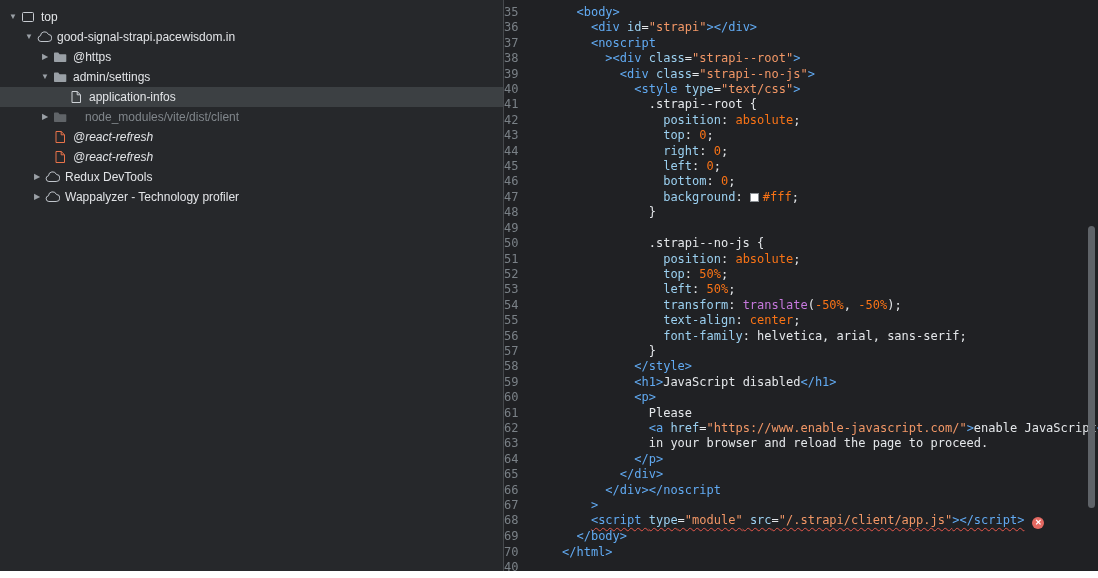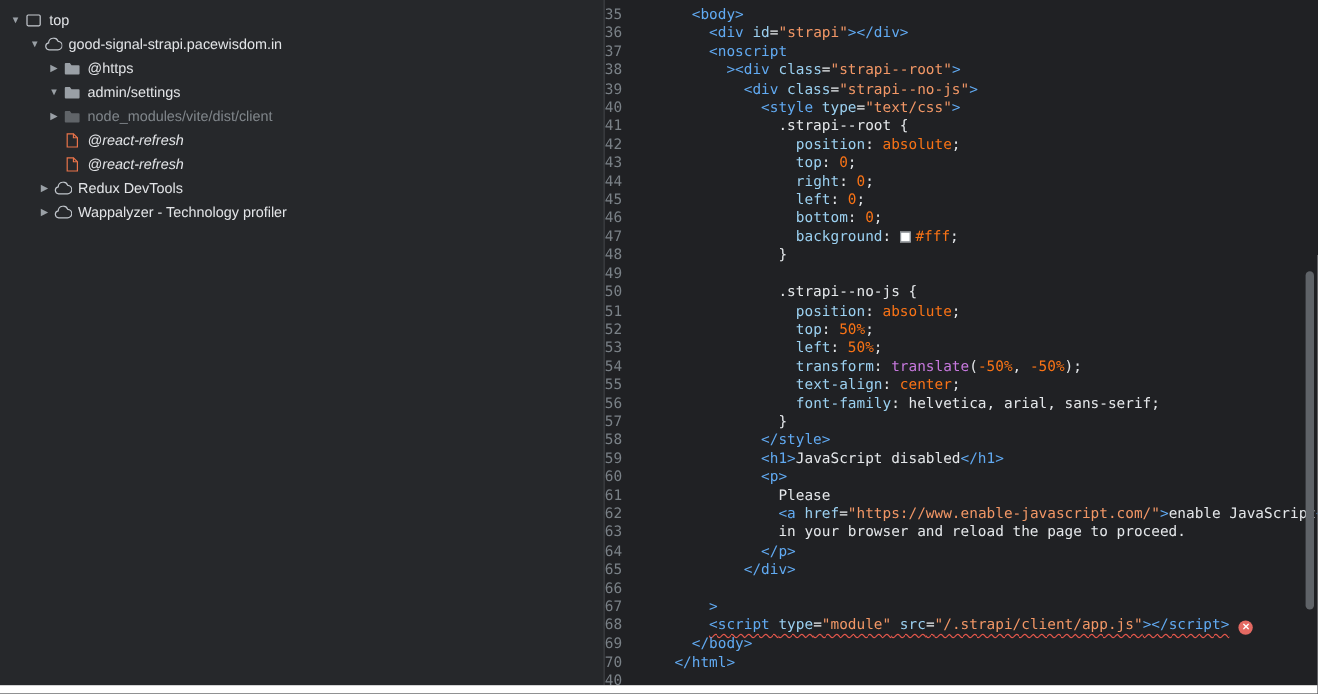--- a/index.html
+++ b/index.html
@@ -4,21 +4,21 @@
 <style>
   * { margin:0; padding:0; box-sizing:border-box; }
   html,body { width:1098px; height:578px; overflow:hidden; }
   body { font-family:"Liberation Sans", sans-serif; background:#ffffff; }
   .app { position:relative; width:1098px; height:578px; background:#202124; overflow:hidden; }
 
   
   .sidebar { position:absolute; left:0; top:0; width:503px; height:571px; background:#26282b; padding-top:7px; overflow:hidden; }
   .tree-row { display:flex; align-items:center; height:20px; font-size:12px; color:#e2e4e7; white-space:nowrap; cursor:default; }
   .tree-row.selected { background:#3c4043; }
-  .tree-row.dimmed .label { color:#80868b; }
+  .tree-row.dimmed .label { color:#80868b;margin-left:12px; }
   .tree-row.dimmed .tree-icon { opacity:.5; }
   .tree-row.italic .label { font-style:italic; }
   .expander { flex:0 0 14px; width:14px; text-align:center; font-size:8px; color:#9aa0a6; line-height:20px; }
   .tree-icon { flex:0 0 16px; width:16px; height:16px; margin-right:5px; display:flex; align-items:center; justify-content:center; }
   .label { padding-right:8px; }
 
   .divider { position:absolute; left:503px; top:0; width:1px; height:571px; background:#46494d; }
 
   
   .editor { position:absolute; left:504px; top:0; width:594px; height:571px; background:#202124; overflow:hidden;
@@ -76,20 +76,30 @@
           <span class="label">@https</span>
         </div>
         <div class="tree-row" style="padding-left: 38px;">
           <span class="expander">▼</span>
           <span class="tree-icon">
             <svg width="14" height="12" viewBox="0 0 14 12">
               <path d="M1 2.3 a.8.8 0 0 1 .8-.8 h3.4 l1.4 1.8 h5.9 a.8.8 0 0 1 .8.8 v6.1 a.8.8 0 0 1 -.8.8 h-10.7 a.8.8 0 0 1 -.8-.8 Z" fill="#9aa0a6"></path>
             </svg>
           </span>
           <span class="label">admin/settings</span>
+        </div>
+        <div class="tree-row selected" style="padding-left: 54px;">
+          <span class="expander"></span>
+          <span class="tree-icon">
+            <svg width="12" height="14" viewBox="0 0 12 14">
+              <path d="M2 1.5 h5.2 L10.5 4.8 v7.7 h-8.5 Z" fill="none" stroke="#ced2d7"></path>
+              <path d="M7.2 1.5 v3.3 h3.3" fill="none" stroke="#ced2d7"></path>
+            </svg>
+          </span>
+          <span class="label">application-infos</span>
         </div>
         <div class="tree-row dimmed" style="padding-left: 38px;">
           <span class="expander">▶</span>
           <span class="tree-icon">
             <svg width="14" height="12" viewBox="0 0 14 12">
               <path d="M1 2.3 a.8.8 0 0 1 .8-.8 h3.4 l1.4 1.8 h5.9 a.8.8 0 0 1 .8.8 v6.1 a.8.8 0 0 1 -.8.8 h-10.7 a.8.8 0 0 1 -.8-.8 Z" fill="#9aa0a6"></path>
             </svg>
           </span>
           <span class="label">node_modules/vite/dist/client</span>
         </div>
@@ -160,21 +170,21 @@
         <div class="code-row"><span class="ln">56</span><span class="code">              <span class="tok-prop">font-family</span><span class="tok-plain">: </span><span class="tok-plain">helvetica, arial, sans-serif</span><span class="tok-plain">;</span></span></div>
         <div class="code-row"><span class="ln">57</span><span class="code">            <span class="tok-plain">}</span></span></div>
         <div class="code-row"><span class="ln">58</span><span class="code">          <span class="tok-tag">&lt;/style&gt;</span></span></div>
         <div class="code-row"><span class="ln">59</span><span class="code">          <span class="tok-tag">&lt;h1&gt;</span><span class="tok-plain">JavaScript disabled</span><span class="tok-tag">&lt;/h1&gt;</span></span></div>
         <div class="code-row"><span class="ln">60</span><span class="code">          <span class="tok-tag">&lt;p&gt;</span></span></div>
         <div class="code-row"><span class="ln">61</span><span class="code">            <span class="tok-plain">Please</span></span></div>
         <div class="code-row"><span class="ln">62</span><span class="code">            <span class="tok-tag">&lt;a </span><span class="tok-attr">href</span><span class="tok-plain">=</span><span class="tok-str">"https://www.enable-javascript.com/"</span><span class="tok-tag">&gt;</span><span class="tok-plain">enable JavaScript</span><span class="tok-tag">&lt;/a&gt;</span></span></div>
         <div class="code-row"><span class="ln">63</span><span class="code">            <span class="tok-plain">in your browser and reload the page to proceed.</span></span></div>
         <div class="code-row"><span class="ln">64</span><span class="code">          <span class="tok-tag">&lt;/p&gt;</span></span></div>
         <div class="code-row"><span class="ln">65</span><span class="code">        <span class="tok-tag">&lt;/div&gt;</span></span></div>
-        <div class="code-row"><span class="ln">66</span></div>
+        <div class="code-row"><span class="ln">66</span><span class="code">      <span class="tok-tag">&lt;/div&gt;&lt;/noscript</span></span></div>
         <div class="code-row"><span class="ln">67</span><span class="code">    <span class="tok-tag">&gt;</span></span></div>
         <div class="code-row"><span class="ln">68</span><span class="code">    <span class="squiggle"><span class="tok-tag">&lt;script </span><span class="tok-attr">type</span><span class="tok-plain">=</span><span class="tok-str">"module"</span><span class="tok-plain"> </span><span class="tok-attr">src</span><span class="tok-plain">=</span><span class="tok-str">"/.strapi/client/app.js"</span><span class="tok-tag">&gt;&lt;/script&gt;</span></span><span class="err-badge">✕</span></span></div>
         <div class="code-row"><span class="ln">69</span><span class="code">  <span class="tok-tag">&lt;/body&gt;</span></span></div>
         <div class="code-row"><span class="ln">70</span><span class="code"><span class="tok-tag">&lt;/html&gt;</span></span></div>
         <div class="code-row"><span class="ln">40</span><span class="code"></span></div>
       </div>
   </div>
   <div class="scroll-thumb"></div>
   <div class="bottom-strip"></div>
 </div>

